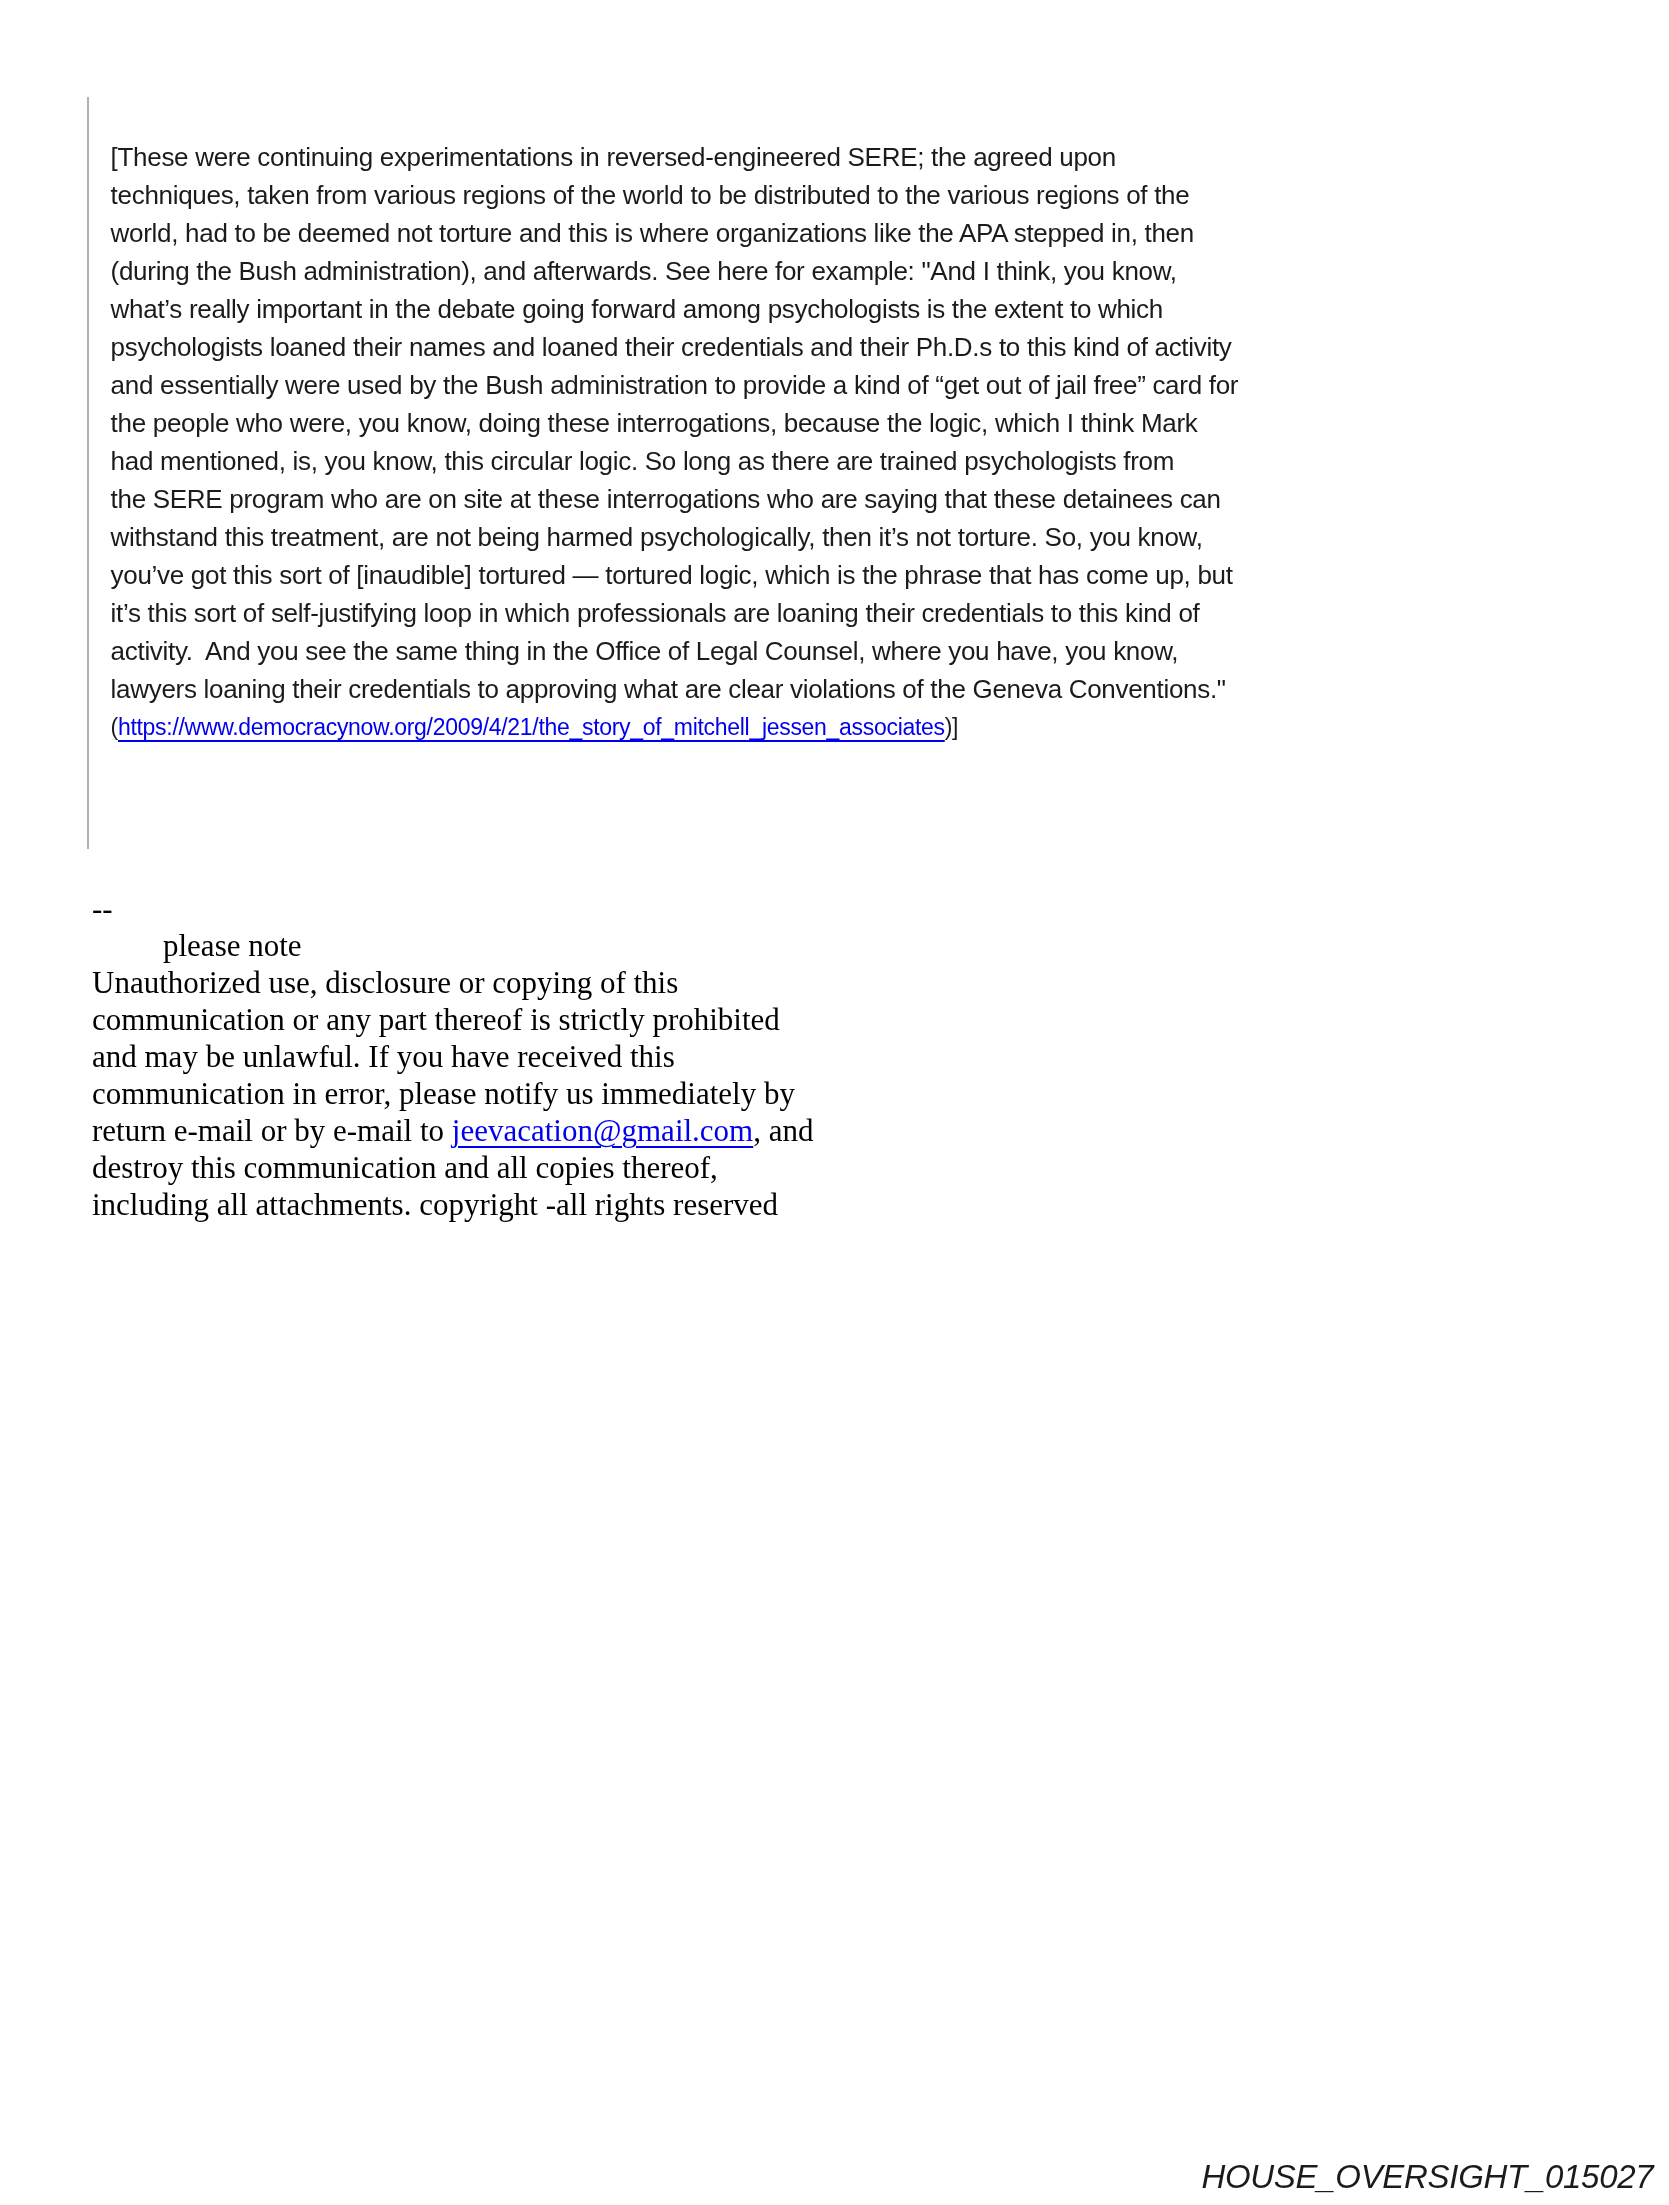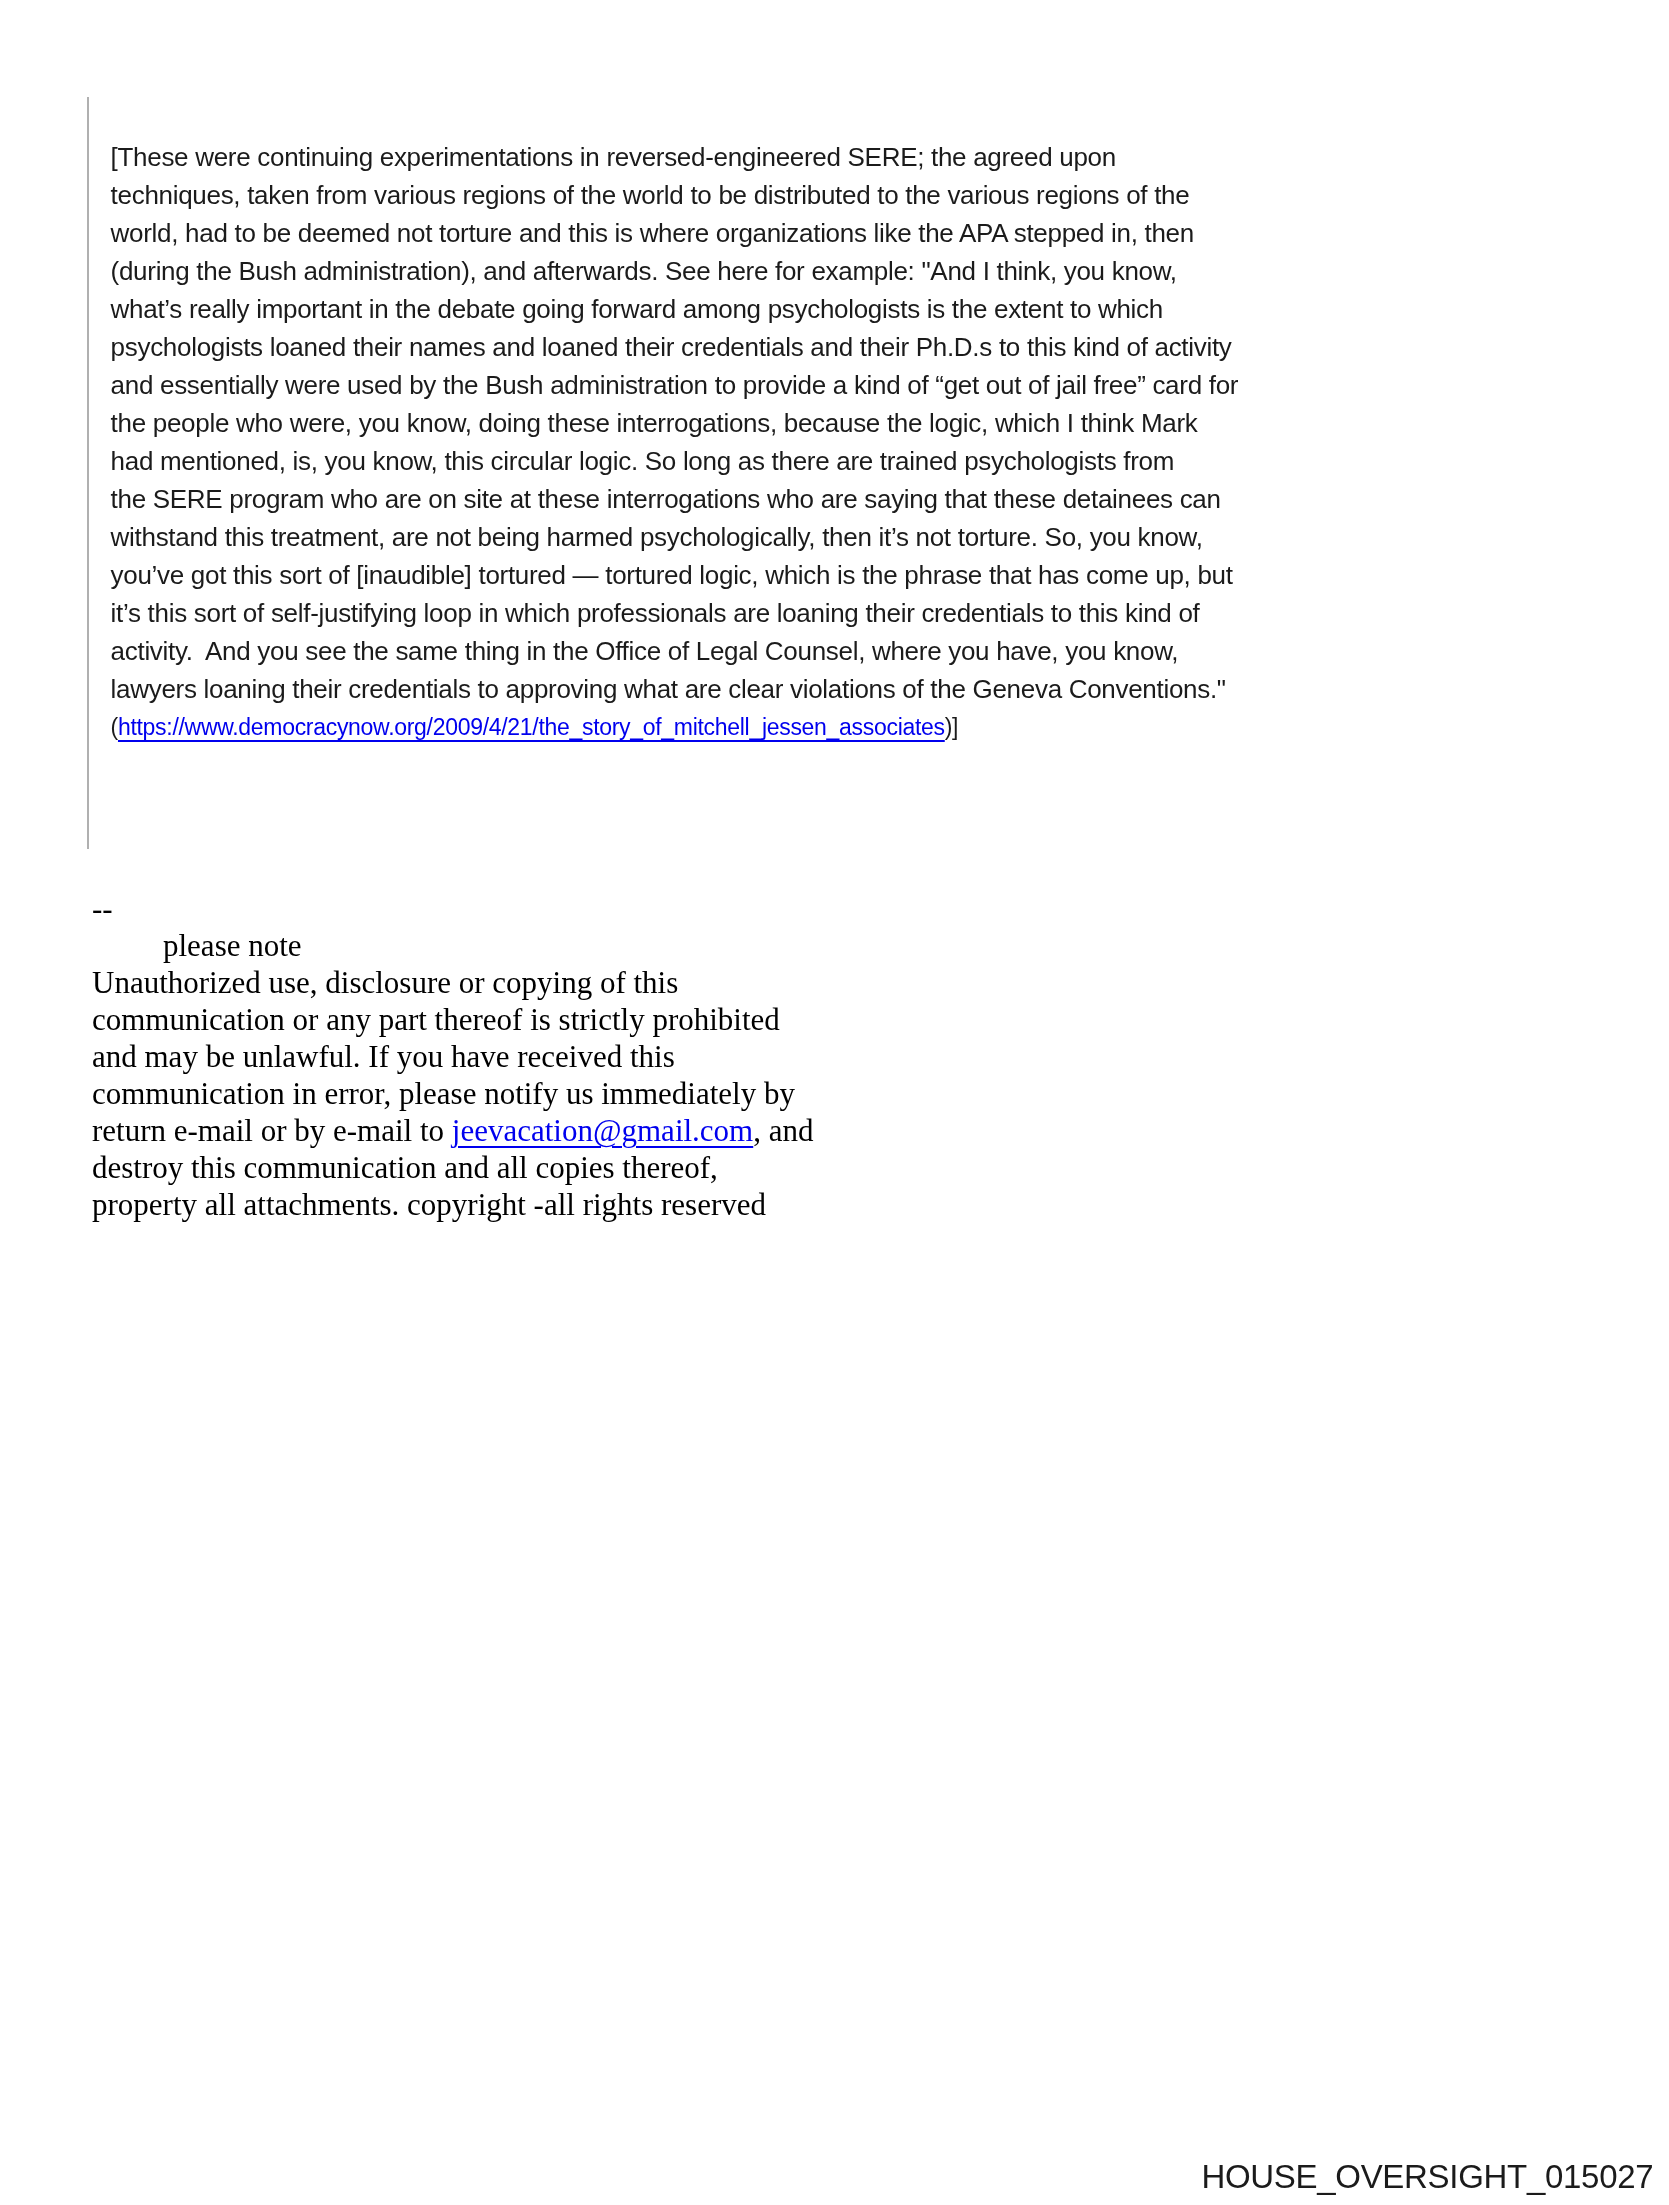--- a/index.html
+++ b/index.html
@@ -59,20 +59,21 @@
   .sig-note { padding-left: 71px; }
   .pre-lines { white-space: pre-wrap; }
   .page-footer {
     position: absolute;
     right: 15.7px;
     bottom: 9.2px;
     font-family: "Liberation Sans", sans-serif;
     font-size: 33px;
     letter-spacing: -0.3px;
     color: #1b1b1b;
+    font-style: italic;
   }
 </style>
 </head>
 <body>
 
 <div class="page">
 
   <div class="quote-block">
     <div class="quote-paragraph">[These were continuing experimentations in reversed-engineered SERE; the agreed upon
 techniques, taken from various regions of the world to be distributed to the various regions of the
@@ -94,19 +95,19 @@
 
   <div class="signature-block">
     <div class="sig-line">--</div>
     <div class="sig-line sig-note">please note</div>
     <div class="sig-line pre-lines">Unauthorized use, disclosure or copying of this
 communication or any part thereof is strictly prohibited
 and may be unlawful. If you have received this
 communication in error, please notify us immediately by</div>
     <div class="sig-line"><span>return e-mail or by e-mail to </span><a class="doc-link">jeevacation@gmail.com</a><span>, and</span></div>
     <div class="sig-line pre-lines">destroy this communication and all copies thereof,
-property all attachments. copyright -all rights reserved</div>
+including all attachments. copyright -all rights reserved</div>
   </div>
 
   <div class="page-footer">HOUSE_OVERSIGHT_015027</div>
 
 </div>
 
 
 </body></html>

